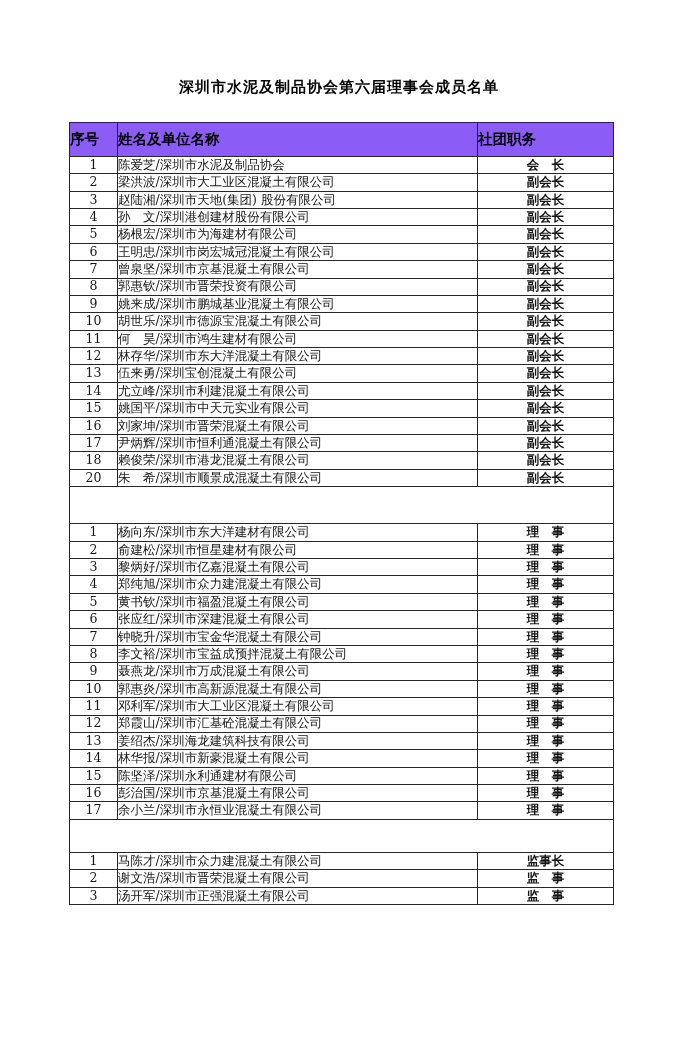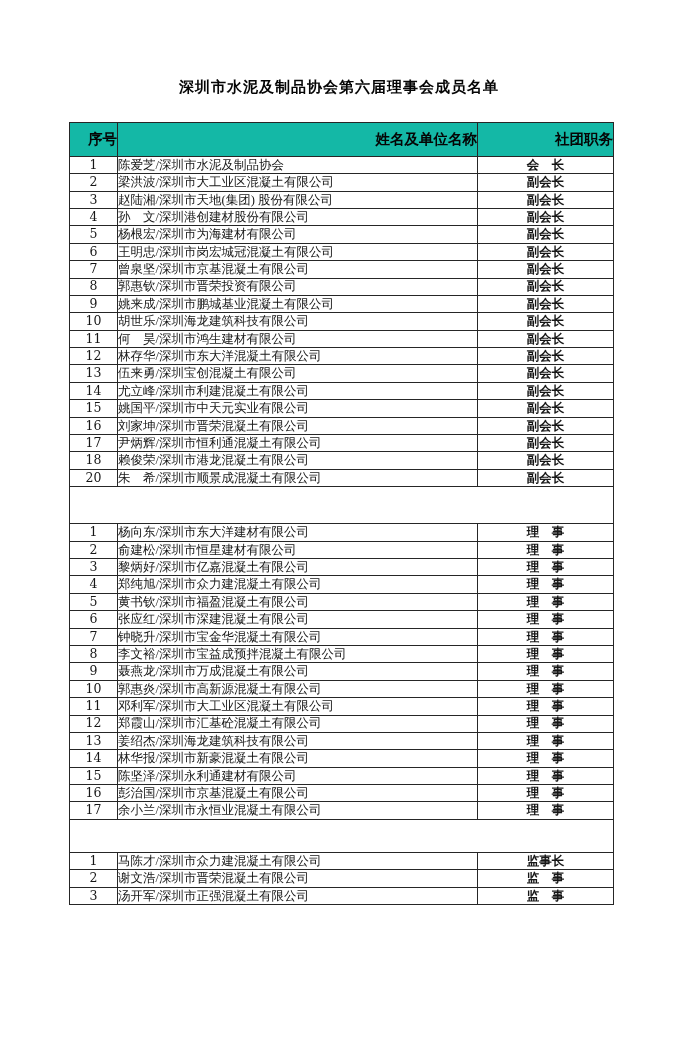--- a/index.html
+++ b/index.html
@@ -36,32 +36,32 @@
     border:1.6px solid #262626;
     padding:0;
     overflow:hidden;
     white-space:nowrap;
   }
   table.members th{
     height:32.8px;
     font-family:"DejaVu Sans","Liberation Sans",sans-serif;
     font-weight:bold;
     font-size:14.5px;
-    text-align:right;
+    text-align:left;
     color:#050505;
-    background:#14b8a6;
+    background:#8b5cf6;
   }
   table.members td{
     height:16.4px;
     font-size:12.5px;
     line-height:1;
     color:#161616;
   }
   td.col-no{text-align:center;}
-  td.col-name{text-align:left;padding-left:8px;font-family:Liberation Serif, serif;}
+  td.col-name{text-align:left;padding-left:8px;}
   td.col-pos{text-align:center;font-weight:bold;}
   tr.spacer-1 td{height:36px;}
   tr.spacer-2 td{height:32px;}
 </style>
 </head>
 <body>
 
 <h1 class="page-title">深圳市水泥及制品协会第六届理事会成员名单</h1>
 
 <table class="members">
@@ -118,21 +118,21 @@
         <td class="col-name">郭惠钦/深圳市晋荣投资有限公司</td>
         <td class="col-pos">副会长</td>
       </tr>
       <tr>
         <td class="col-no">9</td>
         <td class="col-name">姚来成/深圳市鹏城基业混凝土有限公司</td>
         <td class="col-pos">副会长</td>
       </tr>
       <tr>
         <td class="col-no">10</td>
-        <td class="col-name">胡世乐/深圳海龙建筑科技有限公司</td>
+        <td class="col-name">胡世乐/深圳市德源宝混凝土有限公司</td>
         <td class="col-pos">副会长</td>
       </tr>
       <tr>
         <td class="col-no">11</td>
         <td class="col-name">何　昊/深圳市鸿生建材有限公司</td>
         <td class="col-pos">副会长</td>
       </tr>
       <tr>
         <td class="col-no">12</td>
         <td class="col-name">林存华/深圳市东大洋混凝土有限公司</td>

